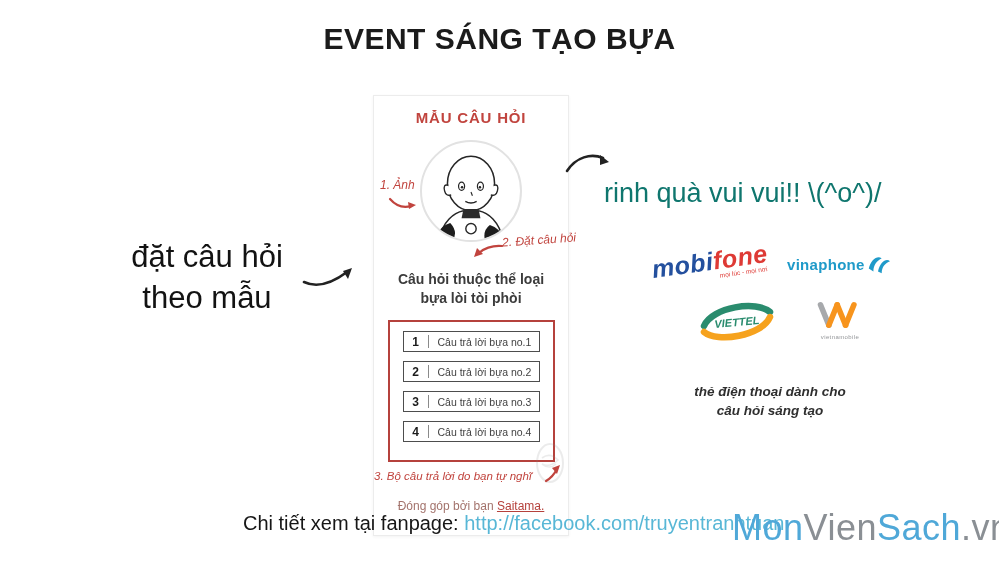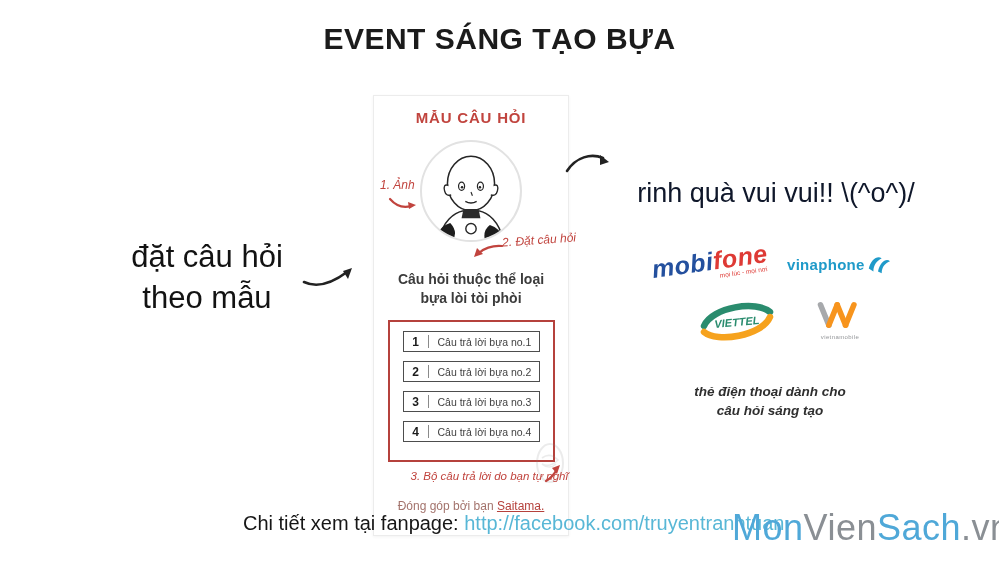--- a/index.html
+++ b/index.html
@@ -32,30 +32,30 @@
               color:#3b3b3b; line-height:19px; }
   .answers-box { position:relative; width:167px; margin:12px auto 0; border:2px solid #b5413c;
                  padding:9px 13px; background:#fff; }
   .answer-row { display:flex; align-items:center; height:21px; border:1.5px solid #4d4d4d;
                 margin-bottom:9px; background:#fff; }
   .answer-row:last-child { margin-bottom:0; }
   .row-num { width:24px; text-align:center; font-size:12px; font-weight:bold; color:#1c1c1c; }
   .row-div { width:1px; height:13px; background:#8a8a8a; }
   .row-label { padding-left:9px; font-size:10.5px; color:#3f3f3f; white-space:nowrap; }
   .stamp { position:absolute; right:-14px; top:118px; opacity:0.16; }
-  .step3 { position:relative; margin-top:8px; text-align:right; font-size:11.5px;
+  .step3 { position:relative; margin-top:8px; text-align:left; font-size:11.5px;
            color:#c1443e; font-style:italic; }
   .step3-arrow { position:absolute; right:6px; top:-6px; }
   .credit { margin-top:17px; text-align:center; font-size:12px; color:#a3736c; }
   .credit a { color:#b5413c; text-decoration:underline; }
 
   
   .right-arrow { position:absolute; top:149px; left:564px; }
-  .prize { position:absolute; top:178px; left:604px; width:344px; text-align:center;
-           font-size:27px; color:#0f172a; }
+  .prize { position:absolute; top:178px; left:604px; width:344px; text-align:left;
+           font-size:27px; color:#0f766e; }
   .logo-mobifone { position:absolute; top:247px; left:650px; width:120px;
                    transform:rotate(-8deg); text-align:center; }
   .logo-mobifone .wordmark { font-size:25px; font-weight:bold; font-style:italic; letter-spacing:0.5px; }
   .mobi { color:#24509e; } .fone { color:#de3a35; }
   .mobifone-tag { font-size:6.5px; color:#de3a35; text-align:right; margin-top:-3px; padding-right:4px; }
   .logo-vinaphone { position:absolute; top:253px; left:787px; display:flex; align-items:center; }
   .vinaphone-text { font-size:15px; font-weight:bold; color:#1f9ac9; letter-spacing:0.3px; }
   .logo-viettel { position:absolute; top:297px; left:697px; }
   .logo-vietnamobile { position:absolute; top:301px; left:814px; text-align:center; }
   .vietnamobile-text { font-size:6px; color:#939598; letter-spacing:0.4px; margin-top:1px; }

